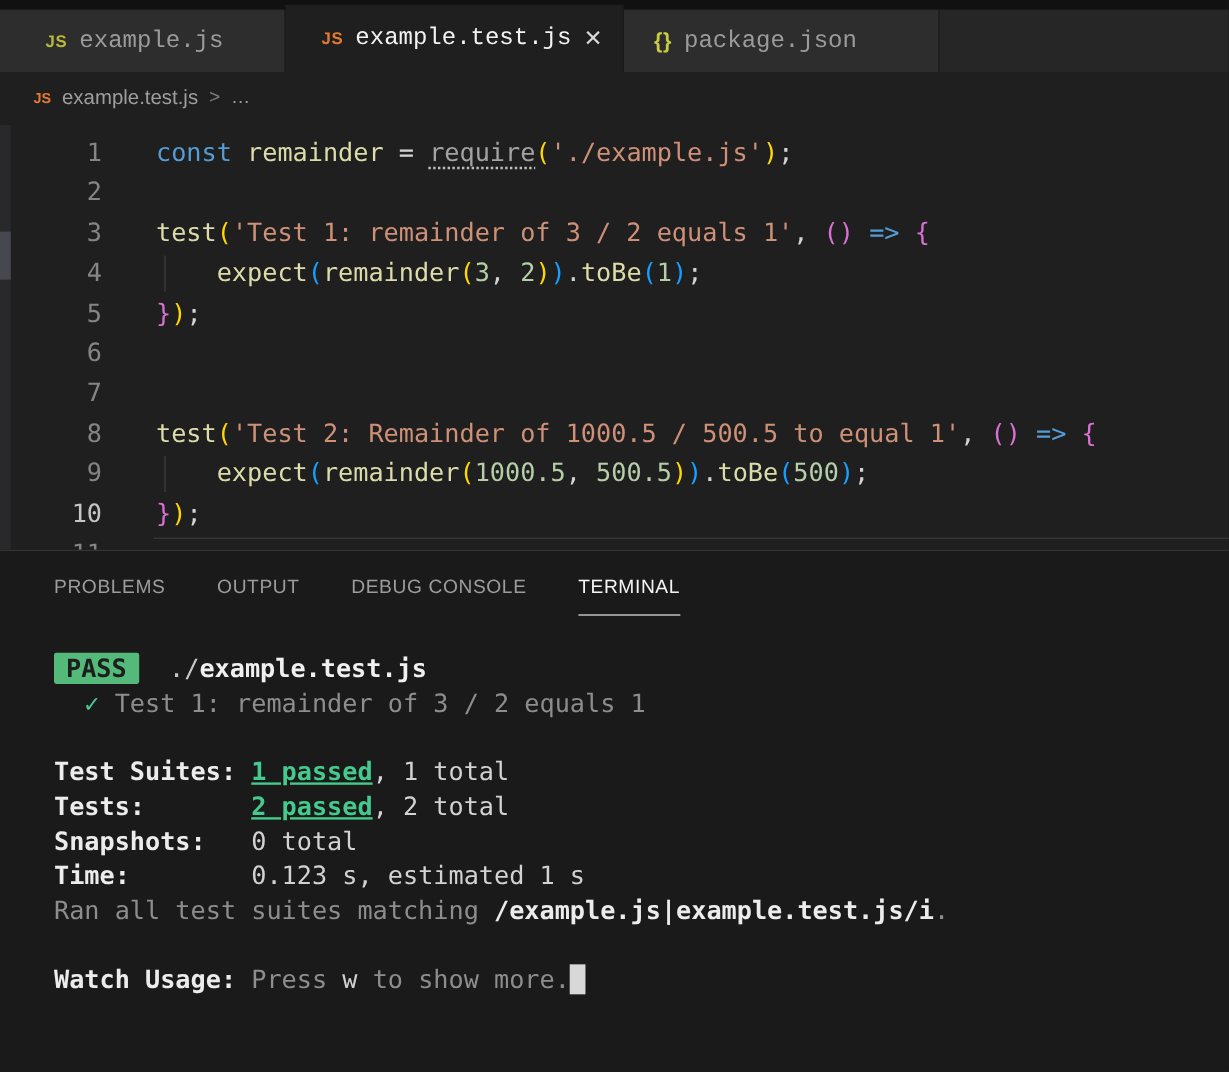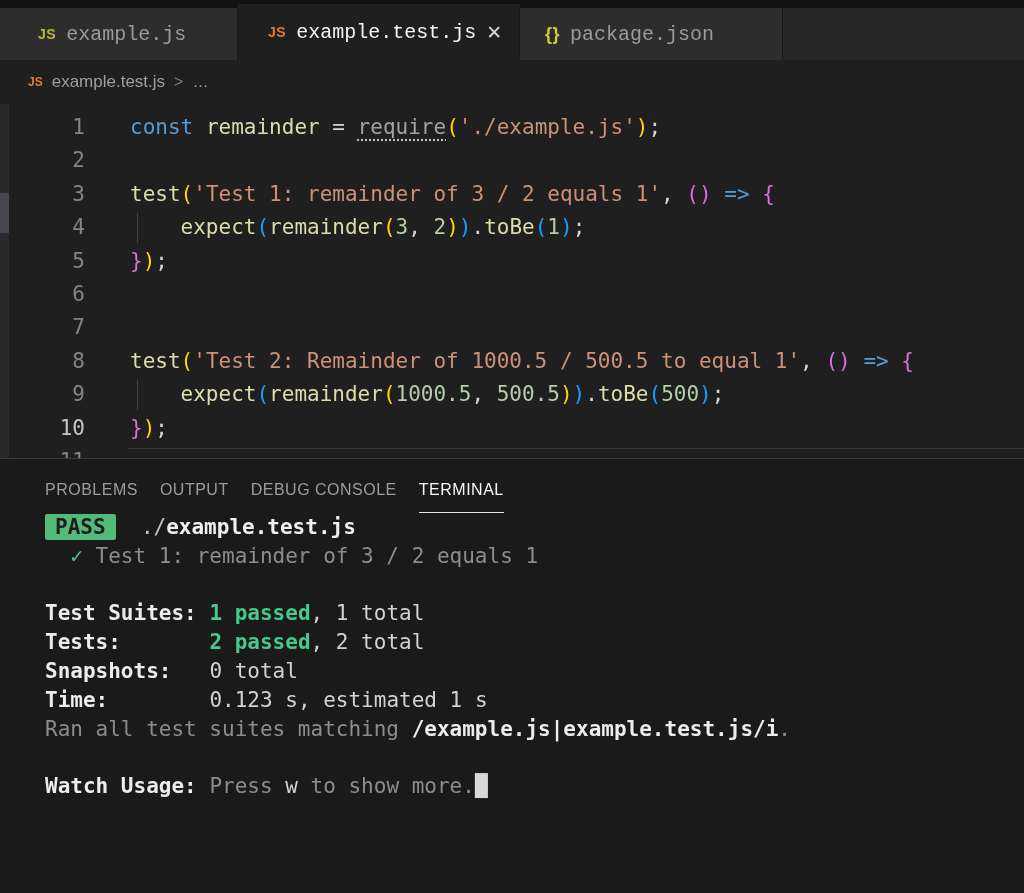--- a/index.html
+++ b/index.html
@@ -51,36 +51,36 @@
   .tk-fnu { color:#a3a3a3; text-decoration:underline dotted #c0c0c0; text-underline-offset:5px; }
   .tk-str { color:#ce9178; }
   .tk-num { color:#b5cea8; }
   .tk-pln { color:#d4d4d4; }
   .tk-b1  { color:#ffd700; }
   .tk-b2  { color:#da70d6; }
   .tk-b3  { color:#179fff; }
 
   
   .panel { height:435px; background:#1a1a1a; border-top:1px solid #3a3a3a; }
-  .panel-tabs { display:flex; gap:22px; padding:22px 0 0 45px; }
+  .panel-tabs { display:flex; gap:43px; padding:22px 0 0 45px; }
   .ptab { font-size:16px; letter-spacing:0.5px; color:#9c9c9c; padding-bottom:13px; cursor:pointer; }
   .ptab.active { color:#f5f5f5; border-bottom:1px solid #e7e7e7; }
 
-  .terminal { padding-left:45px;
+  .terminal { margin-top:30px; padding-left:45px;
               font-family:"DejaVu Sans Mono","Liberation Mono",monospace;
               font-size:21px; }
   .term-line { height:28.8px; line-height:28.8px; white-space:pre; }
   .sg-badge { background:#53ba79; color:#1d1d1d; font-weight:bold; padding:1px 10px; border-radius:2px; }
   .sg-path  { color:#c6c6c6; }
   .sg-pathbold { color:#f0f0f0; font-weight:bold; }
   .sg-check { color:#4ec993; }
   .sg-dim   { color:#8d8d8d; }
   .sg-white { color:#d2d2d2; }
   .sg-bw    { color:#ececec; font-weight:bold; }
-  .sg-bg    { color:#45c98c; font-weight:bold; }
+  .sg-bg    { color:#45c98c; font-weight:bold;text-decoration:underline; }
   .sg-cursor{ color:#d8d8d8; }
 </style>
 </head>
 <body>
 
 <div class="tabbar">
   <div class="tab tab-1">
     <span class="ticon ic-js-yellow">JS</span>
     <span class="tlabel">example.js</span>
   </div>

